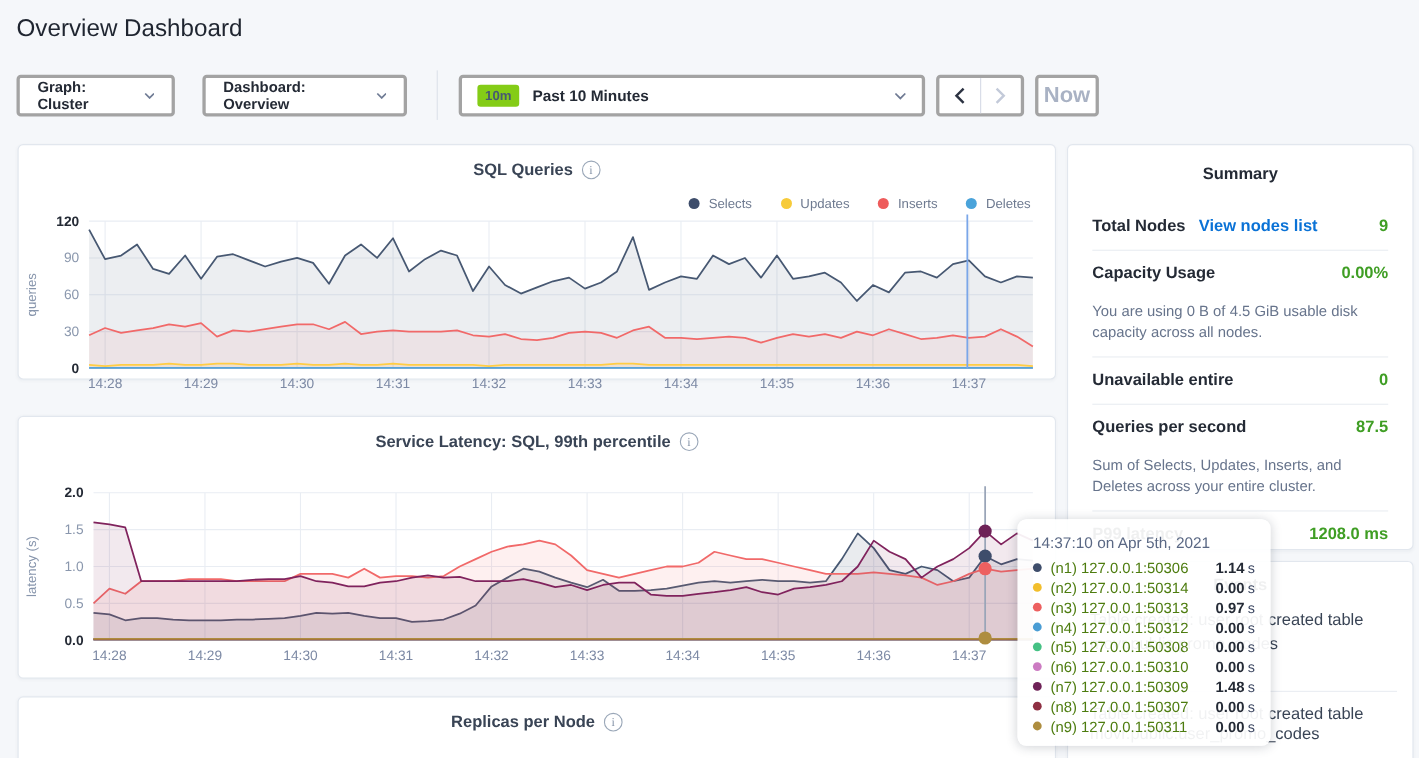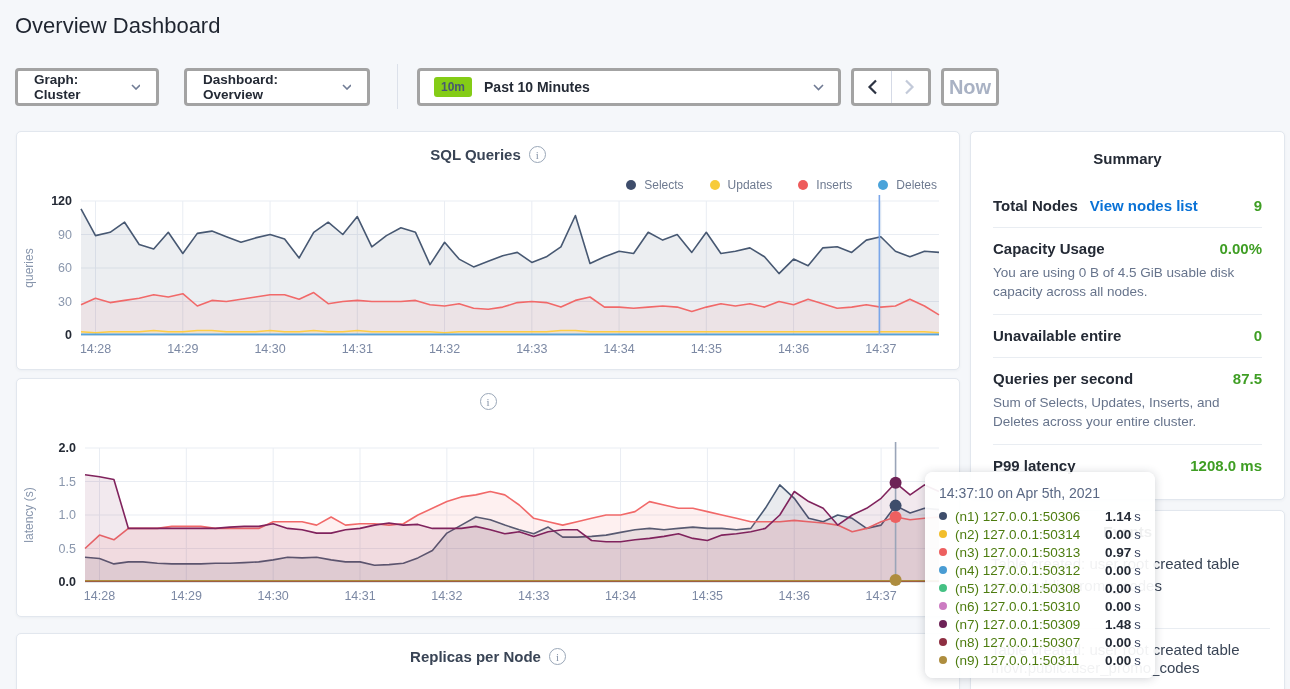--- a/index.html
+++ b/index.html
@@ -17,42 +17,42 @@
   .time-widget { left:417px; width:424px; padding:0 14px; }
   .time-badge { background:#84cc16; border-radius:3px; font-size:12px; font-weight:bold; color:#475872; padding:3px 7px; margin-right:12px; }
   .time-label { font-size:14px; font-weight:bold; color:#242a35; flex:1; }
   .arrow-group { left:851px; width:80px; padding:0; }
   .arrow-half { width:40px; height:100%; display:flex; align-items:center; justify-content:center; }
   .arrow-half + .arrow-half { border-left:1px solid #d5dae6; }
   .now-btn { left:941px; width:58px; justify-content:center; font-size:20px; font-weight:bold; color:#a9b2c4; }
 
   
   .panel { position:absolute; background:#fff; border:1px solid #e2e7ee; border-radius:5px; box-shadow:0 1px 3px rgba(60,70,90,0.05); }
-  .chart-panel-1 { left:16px; top:131px; width:944px; height:239px; }
+  .chart-panel-1 { left:16px; top:131px; width:944px; height:214px; }
   .chart-panel-2 { left:16px; top:378px; width:944px; height:239px; }
   .chart-panel-3 { left:16px; top:633px; width:944px; height:70px; }
   .chart-title-row { position:absolute; top:14px; left:0; right:0; display:flex; align-items:center; justify-content:center; gap:8px; }
   .chart-title { font-size:15px; font-weight:bold; color:#394455; }
   .info-icon { width:17px; height:17px; border:1px solid #9aa7b8; border-radius:50%; display:inline-flex; align-items:center; justify-content:center;
                font-size:11px; color:#8593a8; font-family:"Liberation Serif", serif; cursor:pointer; }
   .legend { position:absolute; top:46px; right:22px; display:flex; gap:26px; }
   .legend-item { display:flex; align-items:center; gap:8px; font-size:12px; color:#6e7a90; }
   .legend-dot { width:10px; height:10px; border-radius:50%; }
   .chart-svg { position:absolute; left:0; top:57px; }
 
   
   .summary-panel { left:970px; top:131px; width:315px; height:369px; padding:18px 22px 0; }
   .side-title { text-align:center; font-size:15px; font-weight:bold; color:#242a35; margin-bottom:18px; }
   .sum-section { padding:12px 0 13px; border-top:1px solid #e9edf2; }
   .sum-section.first { border-top:none; }
   .sum-row { display:flex; align-items:baseline; }
   .sum-label { font-size:15px; font-weight:bold; color:#242a35; }
   .sum-link { font-size:15px; font-weight:bold; color:#0a72d6; margin-left:12px; cursor:pointer; }
   .sum-value { margin-left:auto; font-size:15px; font-weight:bold; color:#3f9e24; }
-  .sum-desc { margin-top:6px; font-size:13.5px; line-height:19px; color:#67748c; }
+  .sum-desc { margin-top:16px; font-size:13.5px; line-height:19px; color:#67748c; }
 
   
   .events-panel { left:970px; top:510px; width:315px; height:195px; }
   .ev-line { position:absolute; left:20px; right:12px; font-size:15px; color:#394455; white-space:nowrap; overflow:hidden; }
   .ev-divider { position:absolute; left:20px; right:14px; height:1px; background:#e9edf2; }
 
   
   .hover-tooltip { position:absolute; left:925px; top:472px; width:230px; height:206px; background:rgba(255,255,255,0.93);
                    border-radius:8px; box-shadow:0 1px 10px rgba(40,50,70,0.22); padding:10px 14px 12px; z-index:10; }
   .tt-header { font-size:14px; color:#5a6884; line-height:22px; margin-bottom:3px; }
@@ -166,20 +166,21 @@
         <path d="M64.0 142.7 L78.5 143.8 L93.1 142.7 L107.6 142.7 L122.2 142.7 L136.7 141.5 L151.3 142.7 L165.8 142.7 L180.3 141.5 L194.9 141.5 L209.4 142.7 L224.0 142.7 L238.5 142.7 L253.1 141.5 L267.6 142.7 L282.1 142.7 L296.7 141.5 L311.2 142.7 L325.8 142.7 L340.3 141.5 L354.8 142.7 L369.4 142.7 L383.9 142.7 L398.5 142.7 L413.0 142.7 L427.6 143.8 L442.1 142.7 L456.6 142.7 L471.2 142.7 L485.7 142.7 L500.3 142.7 L514.8 142.7 L529.4 142.7 L543.9 141.5 L558.4 141.5 L573.0 142.7 L587.5 142.7 L602.1 142.7 L616.6 142.7 L631.2 142.7 L645.7 142.7 L660.2 142.7 L674.8 142.7 L689.3 142.7 L703.9 142.7 L718.4 142.7 L732.9 142.7 L747.5 142.7 L762.0 142.7 L776.6 142.7 L791.1 142.7 L805.7 142.7 L820.2 142.7 L834.7 142.7 L849.3 142.7 L863.8 142.7 L878.4 142.7 L892.9 142.7 L907.5 142.7 L922.0 143.8 L922 146 L64 146 Z" fill="rgba(255,205,68,0.12)" stroke="none"></path>
         <polyline points="64.0,142.7 78.5,143.8 93.1,142.7 107.6,142.7 122.2,142.7 136.7,141.5 151.3,142.7 165.8,142.7 180.3,141.5 194.9,141.5 209.4,142.7 224.0,142.7 238.5,142.7 253.1,141.5 267.6,142.7 282.1,142.7 296.7,141.5 311.2,142.7 325.8,142.7 340.3,141.5 354.8,142.7 369.4,142.7 383.9,142.7 398.5,142.7 413.0,142.7 427.6,143.8 442.1,142.7 456.6,142.7 471.2,142.7 485.7,142.7 500.3,142.7 514.8,142.7 529.4,142.7 543.9,141.5 558.4,141.5 573.0,142.7 587.5,142.7 602.1,142.7 616.6,142.7 631.2,142.7 645.7,142.7 660.2,142.7 674.8,142.7 689.3,142.7 703.9,142.7 718.4,142.7 732.9,142.7 747.5,142.7 762.0,142.7 776.6,142.7 791.1,142.7 805.7,142.7 820.2,142.7 834.7,142.7 849.3,142.7 863.8,142.7 878.4,142.7 892.9,142.7 907.5,142.7 922.0,143.8" fill="none" stroke="#ffcd44" stroke-width="1.6" stroke-linejoin="round"></polyline>
         <path d="M64.0 145.4 L922.0 145.4 L922 146 L64 146 Z" fill="rgba(85,163,219,0.10)" stroke="none"></path>
         <polyline points="64.0,145.4 922.0,145.4" fill="none" stroke="#55a3db" stroke-width="1.6" stroke-linejoin="round"></polyline>
         <line x1="862.3762711864407" x2="862.3762711864407" y1="6" y2="146" stroke="#7aa6e9" stroke-width="1.6"></line>
       </svg>
   </div>
 
   <div class="panel chart-panel-2">
     <div class="chart-title-row">
+      <span class="chart-title">Service Latency: SQL, 99th percentile</span>
       <span class="info-icon">i</span>
     </div>
     <svg class="chart-svg" width="942" height="172" viewBox="0 0 942 172">
         <line x1="82.47457627118644" x2="82.47457627118644" y1="12" y2="146" stroke="#e9edf3" stroke-width="1"></line>
         <line x1="169.3220338983051" x2="169.3220338983051" y1="12" y2="146" stroke="#e9edf3" stroke-width="1"></line>
         <line x1="256.1694915254237" x2="256.1694915254237" y1="12" y2="146" stroke="#e9edf3" stroke-width="1"></line>
         <line x1="343.01694915254234" x2="343.01694915254234" y1="12" y2="146" stroke="#e9edf3" stroke-width="1"></line>
         <line x1="429.864406779661" x2="429.864406779661" y1="12" y2="146" stroke="#e9edf3" stroke-width="1"></line>
         <line x1="516.7118644067797" x2="516.7118644067797" y1="12" y2="146" stroke="#e9edf3" stroke-width="1"></line>
         <line x1="603.5593220338983" x2="603.5593220338983" y1="12" y2="146" stroke="#e9edf3" stroke-width="1"></line>

